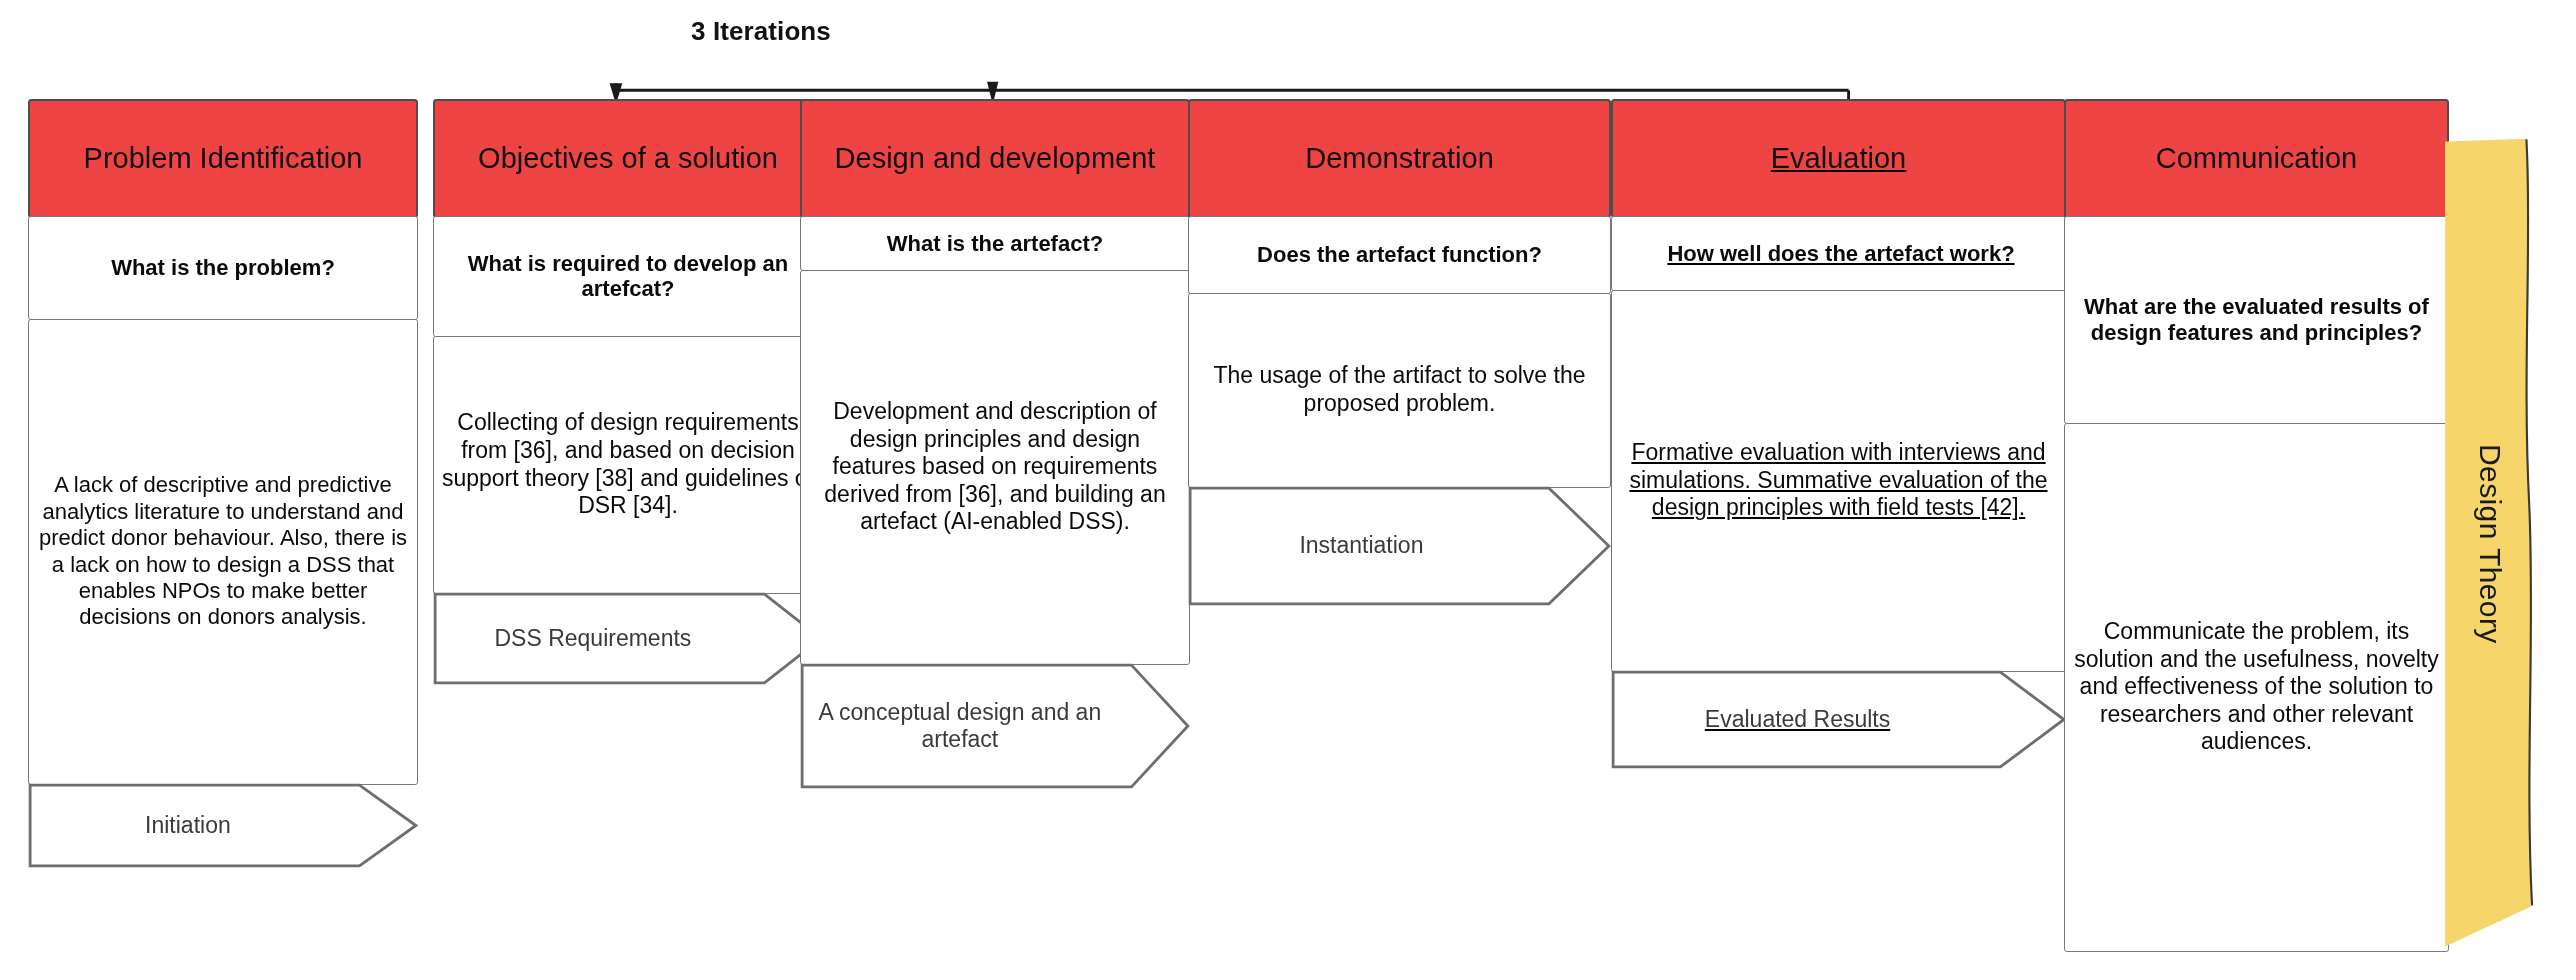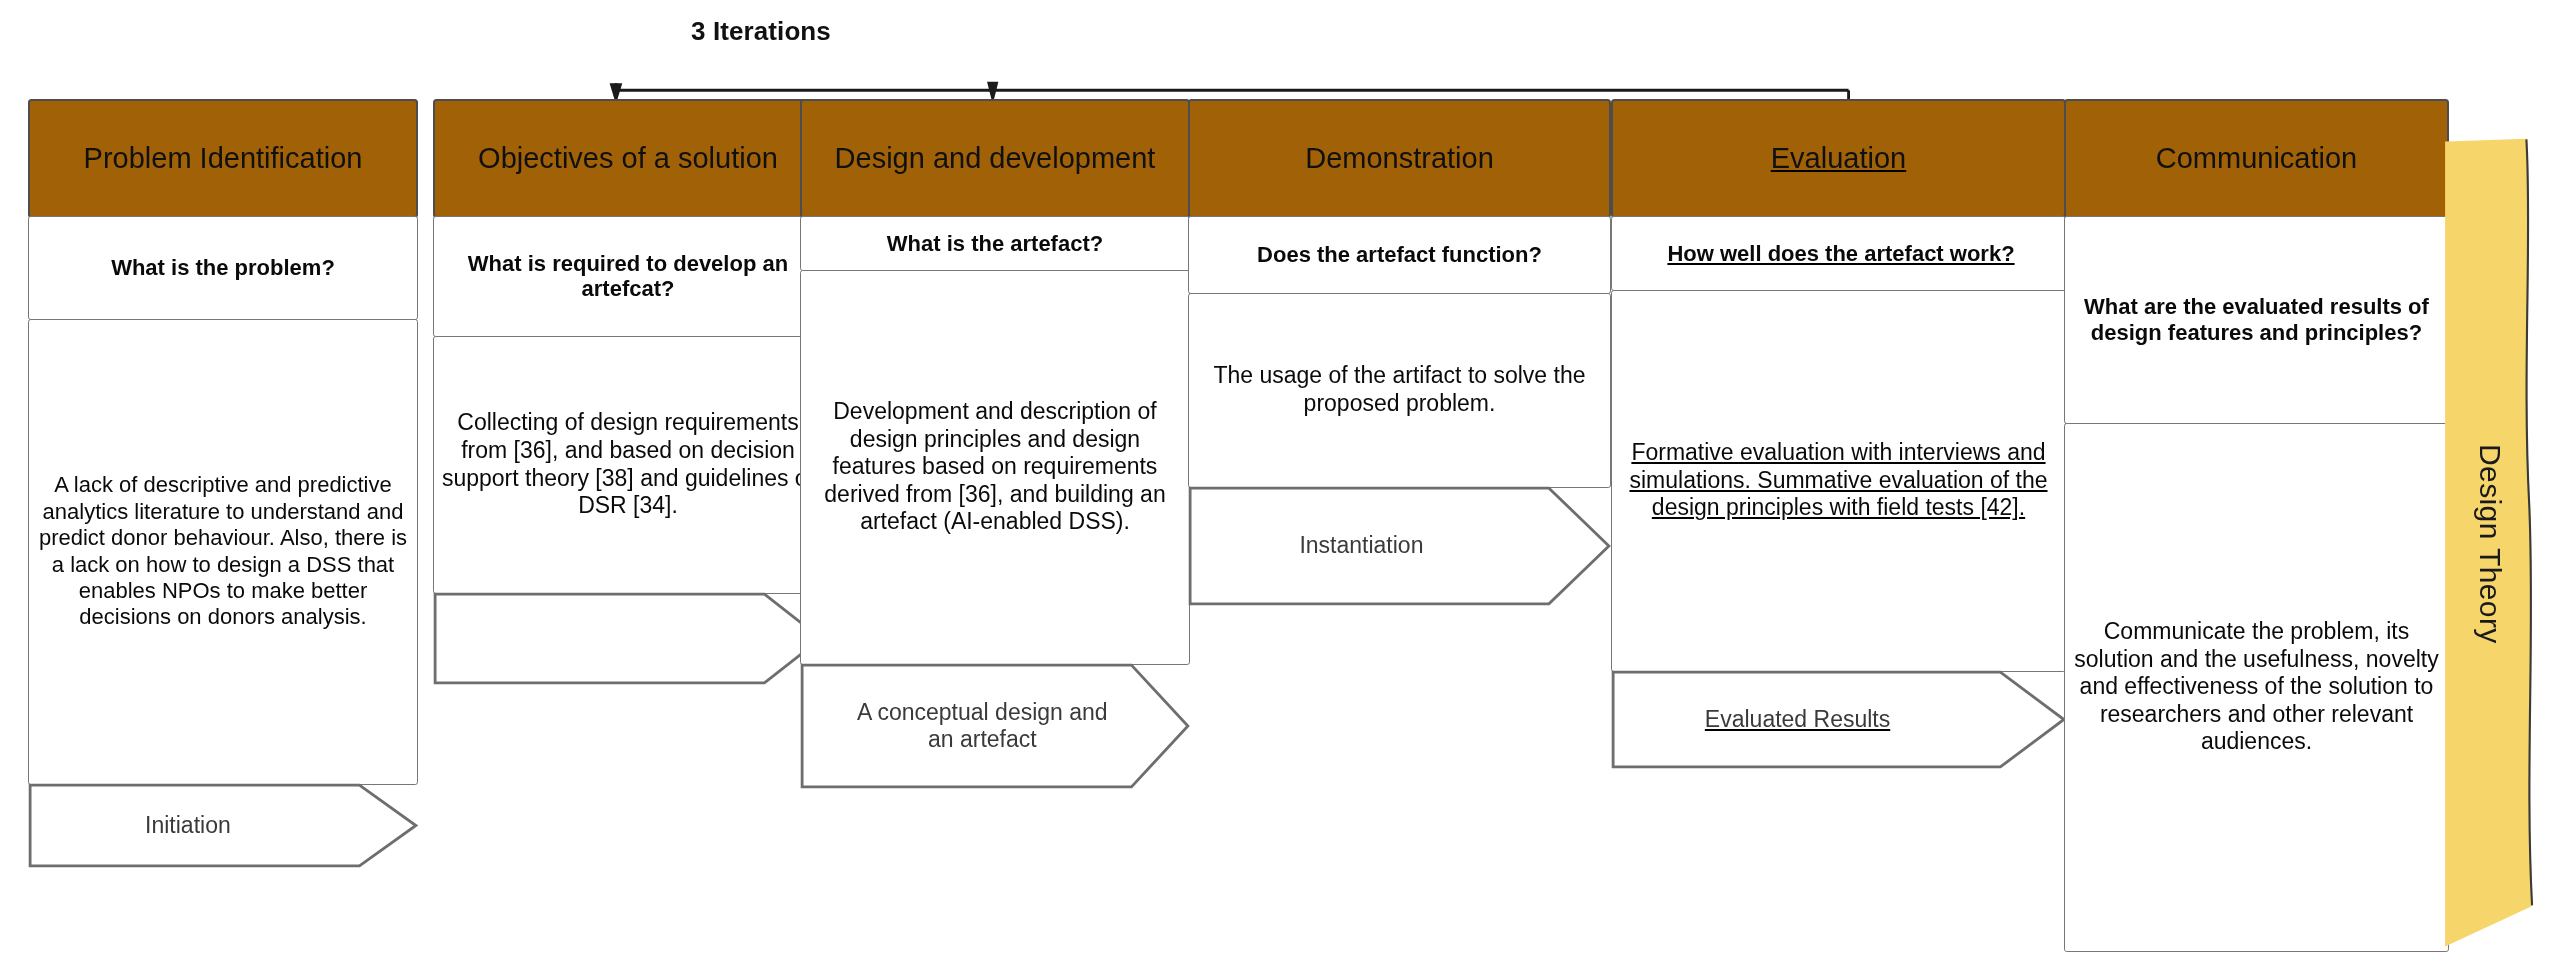--- a/index.html
+++ b/index.html
@@ -30,21 +30,21 @@
     letter-spacing: 0.1px;
     white-space: nowrap;
   }
 
   
   .column {
     position: absolute;
     top: 99px;
   }
   .stage-header {
-    background: #a16207;
+    background: #ef4444;
     border: 2.1px solid #4d4d4d;
     border-radius: 3.5px;
     color: #101010;
     font-size: 29px;
     line-height: 1.12;
     text-align: center;
     display: flex;
     align-items: center;
     justify-content: center;
     padding: 4.2px 5.6px;
@@ -176,28 +176,29 @@
   </div>
 
   <div class="column" style="left:433px; width:390px;">
     <div class="stage-header" style="height:119px;">Objectives of a solution</div>
     <div class="cell question" style="height:121px; margin-top:-2.1px;">What is required to develop an artefcat?</div>
     <div class="cell body" style="height:258px; margin-top:-1.4px;">Collecting of design requirements from [36], and based on decision support theory [38] and guidelines of DSR [34].</div>
     <div class="chevron" style="height:93px; margin-top:-1.4px;">
       <svg viewBox="0 0 553 132" preserveAspectRatio="none">
         <polygon points="3,3 470,3 550,66 470,129 3,129" fill="#ffffff" stroke="#6e6e6e" stroke-width="4"></polygon>
       </svg>
+      <span class="chev-label">DSS Requirements</span>
     </div>
   </div>
 
   <div class="column" style="left:800px; width:390px;">
     <div class="stage-header" style="height:119px;">Design and development</div>
     <div class="cell question" style="height:55px; margin-top:-2.1px;">What is the artefact?</div>
     <div class="cell body" style="height:395px; margin-top:-1.4px;">Development and description of design principles and design features based on requirements derived from [36], and building an artefact (AI-enabled DSS).</div>
-    <div class="chevron" style="height:126px; margin-top:-1.4px;padding-left:38px;">
+    <div class="chevron" style="height:126px; margin-top:-1.4px;">
       <svg viewBox="0 0 553 178" preserveAspectRatio="none">
         <polygon points="3,3 470,3 550,89 470,175 3,175" fill="#ffffff" stroke="#6e6e6e" stroke-width="4"></polygon>
       </svg>
       <span class="chev-label">A conceptual design and an artefact</span>
     </div>
   </div>
 
   <div class="column" style="left:1188px; width:423px;">
     <div class="stage-header" style="height:119px;">Demonstration</div>
     <div class="cell question" style="height:78px; margin-top:-2.1px;">Does the artefact function?</div>

